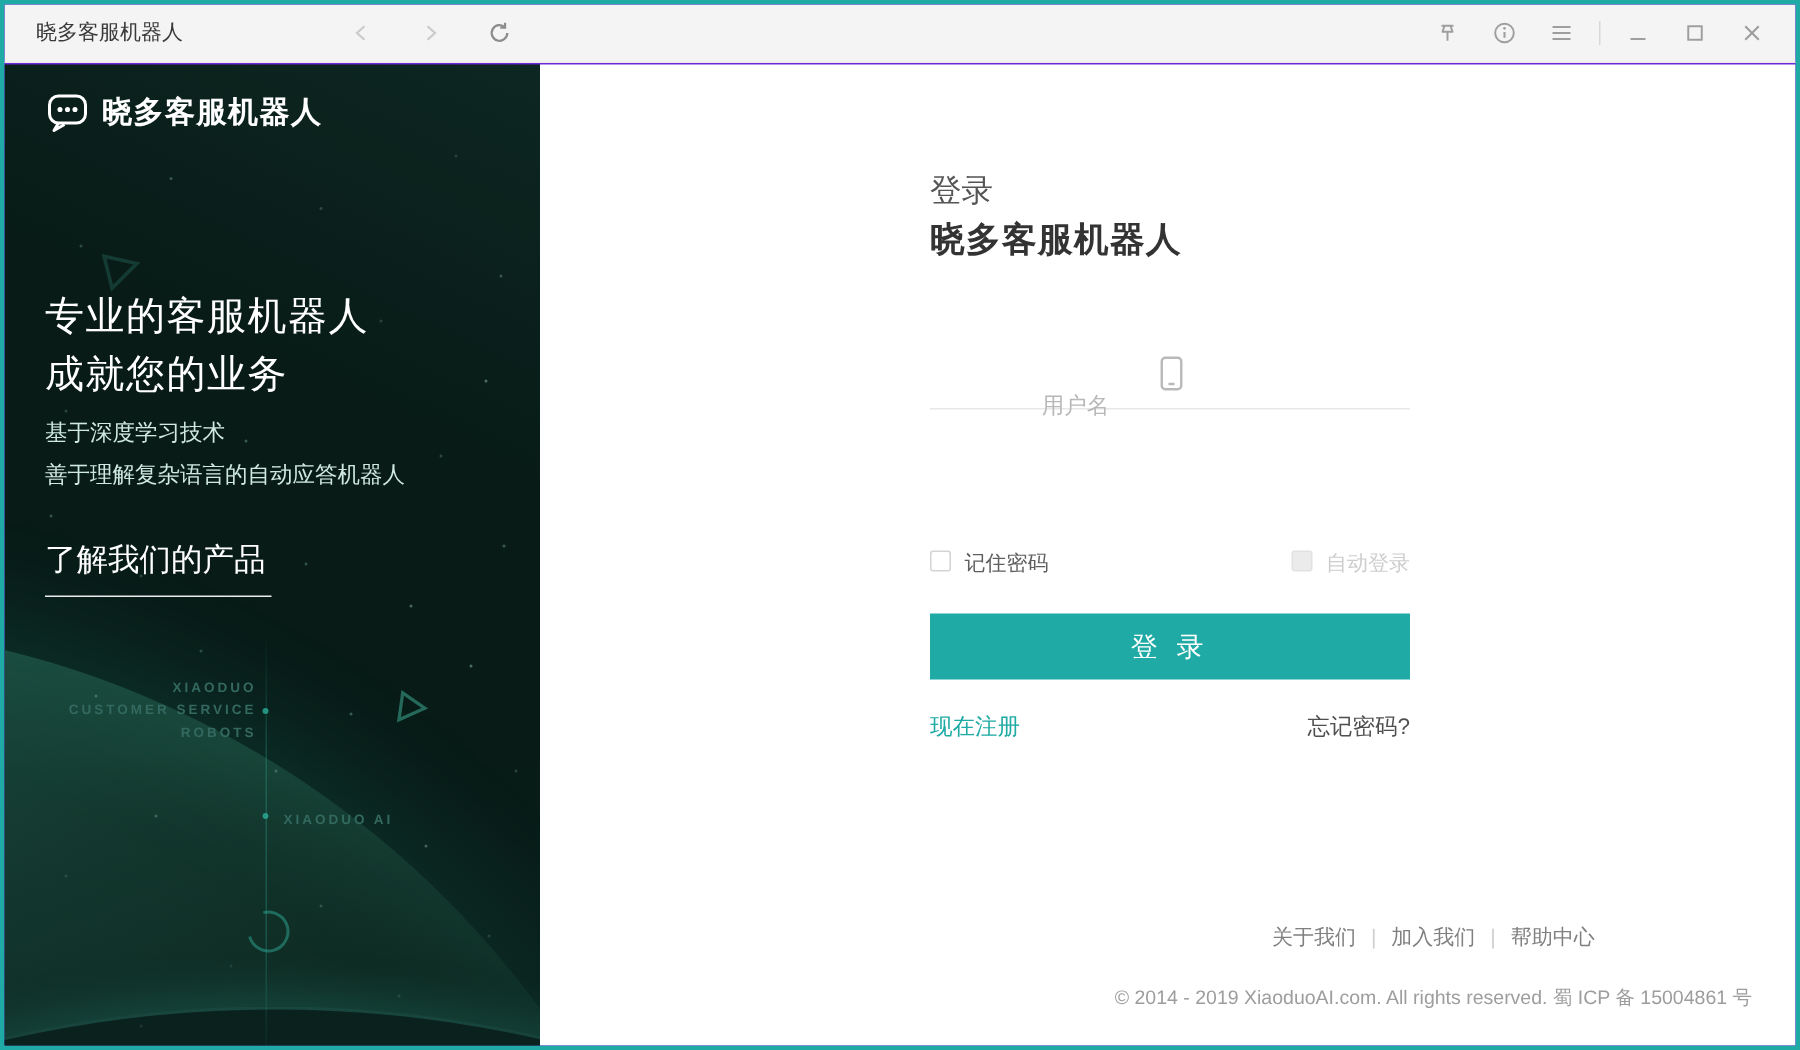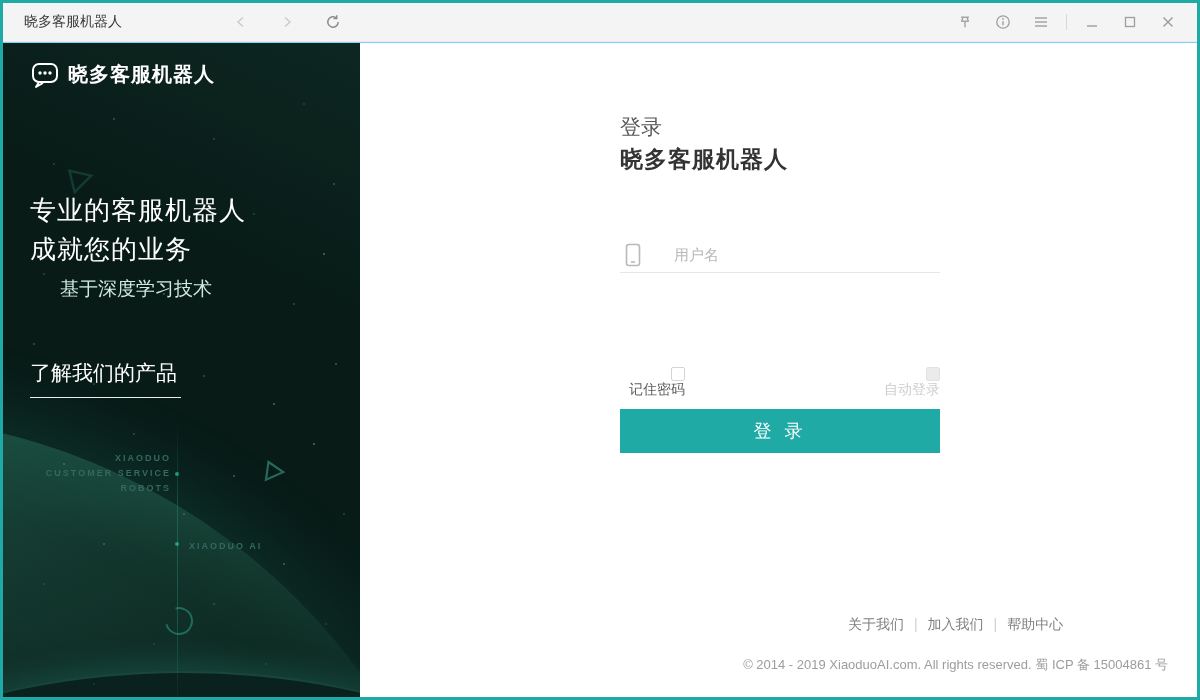--- a/index.html
+++ b/index.html
@@ -6,21 +6,21 @@
   * { box-sizing:border-box; }
   html,body { margin:0; padding:0; }
   body {
     width:1200px; height:700px; position:relative;
     font-family:"Liberation Sans","DejaVu Sans",sans-serif;
     background:#fff;
   }
   .window {
     position:absolute; inset:0;
     border:3px solid var(--accent);
-    background:#7dd3fc; overflow:hidden;
+    background:#6d28d9; overflow:hidden;
   }
 
   
   .titlebar {
     position:relative; height:39px; background:#f4f4f4;
     border-bottom:1px solid #eaeaea;
     display:flex; align-items:center;
   }
   .tb-title { margin-left:21px; font-size:14px; color:#3a3a3a; }
   .tb-nav { display:flex; align-items:center; margin-left:90px; }
@@ -72,21 +72,21 @@
       60px 420px 0 0 rgba(175,240,226,.26), 230px 432px 0 0 rgba(175,240,226,.30),
       180px 470px 0 0 rgba(175,240,226,.26), 340px 470px 0 0 rgba(175,240,226,.20),
       100px 500px 0 0 rgba(175,240,226,.30), 280px 520px 0 0 rgba(200,250,240,.36),
       40px 540px 0 0 rgba(175,240,226,.20), 210px 560px 0 0 rgba(175,240,226,.30),
       322px 580px 0 0 rgba(175,240,226,.24), 150px 600px 0 0 rgba(175,240,226,.20),
       262px 620px 0 0 rgba(175,240,226,.28), 90px 640px 0 0 rgba(175,240,226,.24);
   }
   .brand { position:absolute; left:27px; top:16px; display:flex; align-items:center; }
   .brand-text { color:#fff; font-size:20px; font-weight:bold; margin-left:8px; letter-spacing:1px; }
   .headline { position:absolute; left:27px; top:148px; color:#fff; font-size:26px; line-height:39px; letter-spacing:1px; }
-  .subtitle { position:absolute; left:27px; top:232px; color:#cfe9e2; font-size:19px; line-height:28px;margin-left:30px; }
+  .subtitle { position:absolute; left:27px; top:232px; color:#cfe9e2; font-size:15px; line-height:28px; }
   .product-link {
     position:absolute; left:27px; top:316px; color:#fff; font-size:21px;
     padding:0 4px 10px 0; border-bottom:1px solid rgba(255,255,255,.92);
     min-width:146px; cursor:pointer;
   }
   .wm {
     position:absolute; left:22px; top:408px; width:146px; text-align:right;
     color:#33695f; font-size:9px; font-weight:bold; letter-spacing:2px; line-height:15px;
   }
   .wm-ai {
@@ -111,45 +111,45 @@
 
   
   .main { position:absolute; left:357px; top:40px; right:0; bottom:0; background:#fff; }
   .login-heading { position:absolute; left:260px; top:70px; font-size:21px; color:#555; }
   .login-brand { position:absolute; left:260px; top:101px; font-size:23px; color:#333; font-weight:bold; letter-spacing:1px; }
   .field {
     position:absolute; left:260px; width:320px; height:36px;
     border-bottom:1px solid #e7e7e7;
     display:flex; align-items:center;
   }
-  .field-user { top:194px; }
+  .field-user { top:194px;flex-direction:column; }
   .field-pass { top:258px; }
   .field .ficon { width:22px; display:flex; justify-content:center; margin-left:2px; }
   .field input {
     border:none; outline:none; flex:1; margin-left:28px;
     font-size:15px; color:#333; background:transparent;
     font-family:"Liberation Sans","DejaVu Sans",sans-serif;
   }
   .field input::placeholder { color:#b8b8b8; opacity:1; }
   .cb-row {
     position:absolute; left:260px; top:324px; width:320px;
     display:flex; align-items:center; justify-content:space-between;
   }
-  .cb-group { display:flex; align-items:flex-end; cursor:pointer;flex-direction:column; }
+  .cb-group { display:flex; align-items:flex-start; cursor:pointer; }
   .cb {
     width:14px; height:14px; border:1px solid #d4d4d4; border-radius:2px; background:#fff;
   }
   .cb.disabled { background:#ebebeb; border-color:#e2e2e2; }
   .cb-label { margin-left:9px; font-size:14px; color:#5f5f5f; }
   .cb-label.disabled { color:#cdcdcd; }
   .login-btn {
     position:absolute; left:260px; top:366px; width:320px; height:44px;
     background:var(--accent); color:#fff; border:none; font-size:18px;
     letter-spacing:4px; cursor:pointer;
-    font-family:Liberation Sans, sans-serif;
+    font-family:Liberation Serif, serif;
   }
   .links-row {
     position:absolute; left:260px; top:432px; width:320px;
     display:flex; justify-content:space-between; font-size:15px;
   }
   .register-link { color:var(--accent); cursor:pointer; }
   .forgot-link { color:#4f4f4f; cursor:pointer; }
   .footer { position:absolute; right:29px; bottom:23px; text-align:center; }
   .footer-links { font-size:14px; color:#808080; }
   .footer-links .flink { cursor:pointer; }
@@ -260,20 +260,21 @@
       <span class="brand-text">晓多客服机器人</span>
     </div>
 
     <div class="headline">
       <div>专业的客服机器人</div>
       <div>成就您的业务</div>
     </div>
 
     <div class="subtitle">
       <div>基于深度学习技术</div>
+      <div>善于理解复杂语言的自动应答机器人</div>
     </div>
 
     <div class="product-link">了解我们的产品</div>
 
     <div class="wm">
       <div>XIAODUO</div>
       <div>CUSTOMER SERVICE</div>
       <div>ROBOTS</div>
     </div>
     <div class="wm-ai">XIAODUO AI</div>
@@ -300,20 +301,24 @@
         <span class="cb-label">记住密码</span>
       </div>
       <div class="cb-group">
         <span class="cb disabled"></span>
         <span class="cb-label disabled">自动登录</span>
       </div>
     </div>
 
     <button class="login-btn">登 录</button>
 
+    <div class="links-row">
+      <span class="register-link">现在注册</span>
+      <span class="forgot-link">忘记密码?</span>
+    </div>
 
     <div class="footer">
       <div class="footer-links">
         <span class="flink">关于我们</span><span class="fsep">|</span><span class="flink">加入我们</span><span class="fsep">|</span><span class="flink">帮助中心</span>
       </div>
       <div class="footer-copy">© 2014 - 2019 XiaoduoAI.com. All rights reserved. 蜀 ICP 备 15004861 号</div>
     </div>
   </div>
 
 </div>

